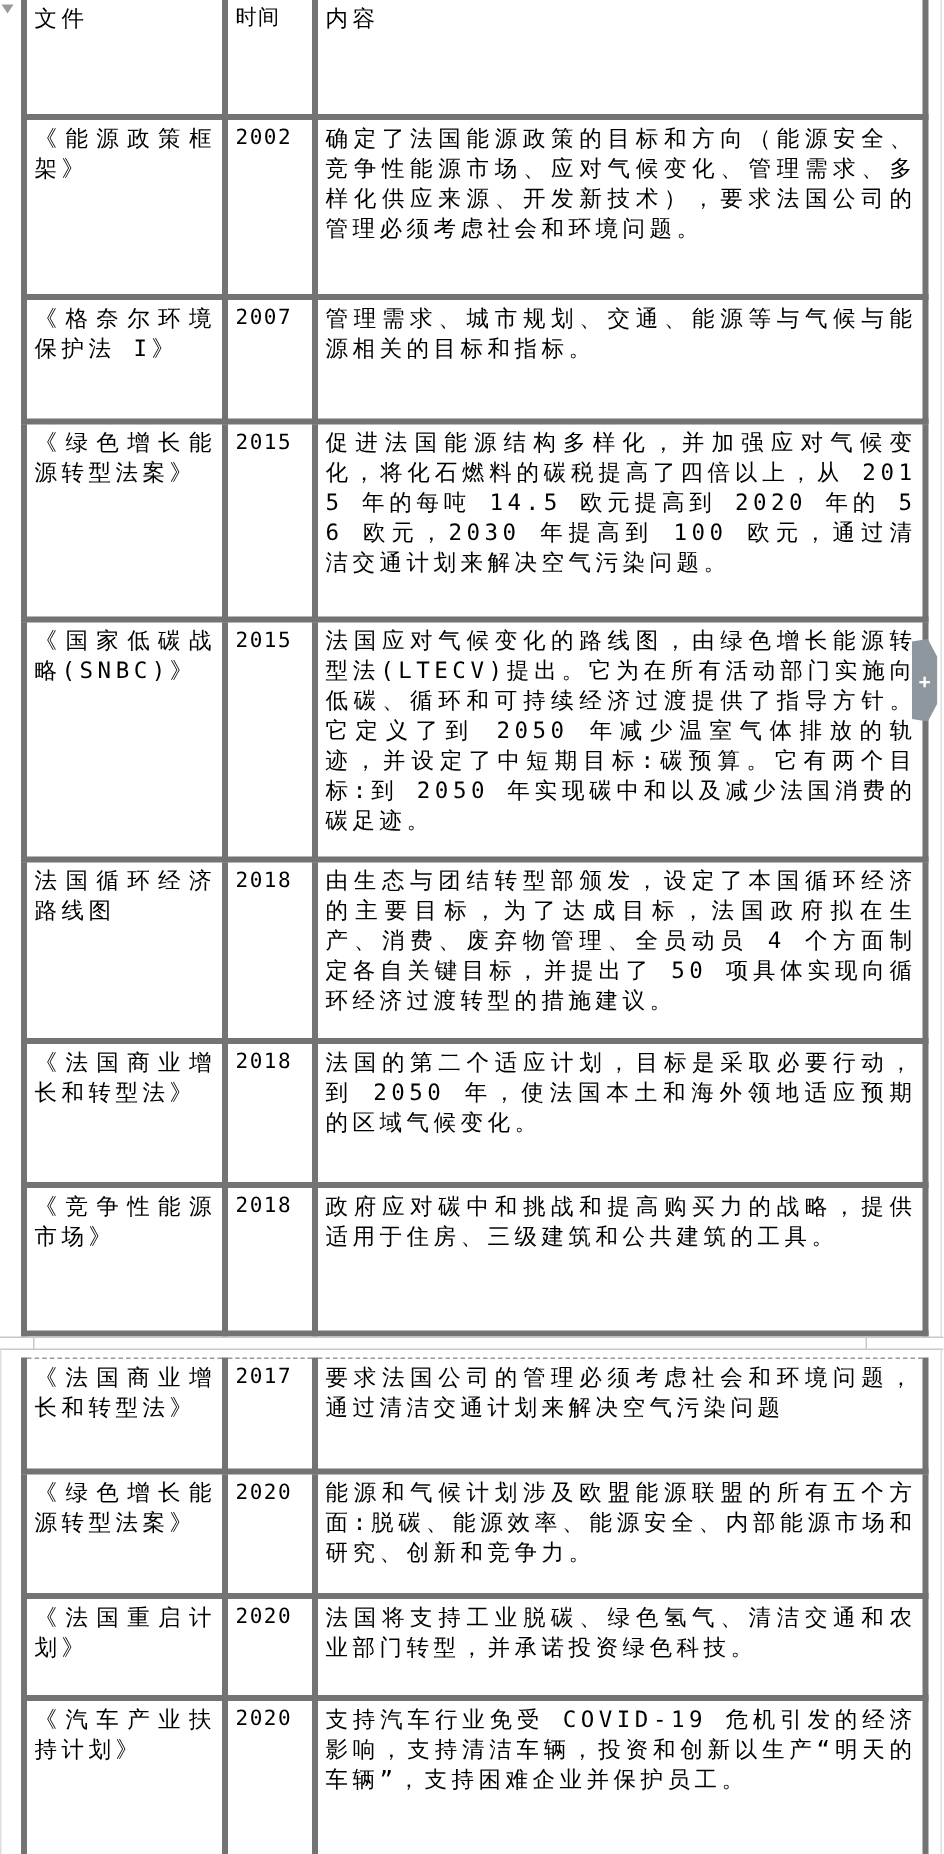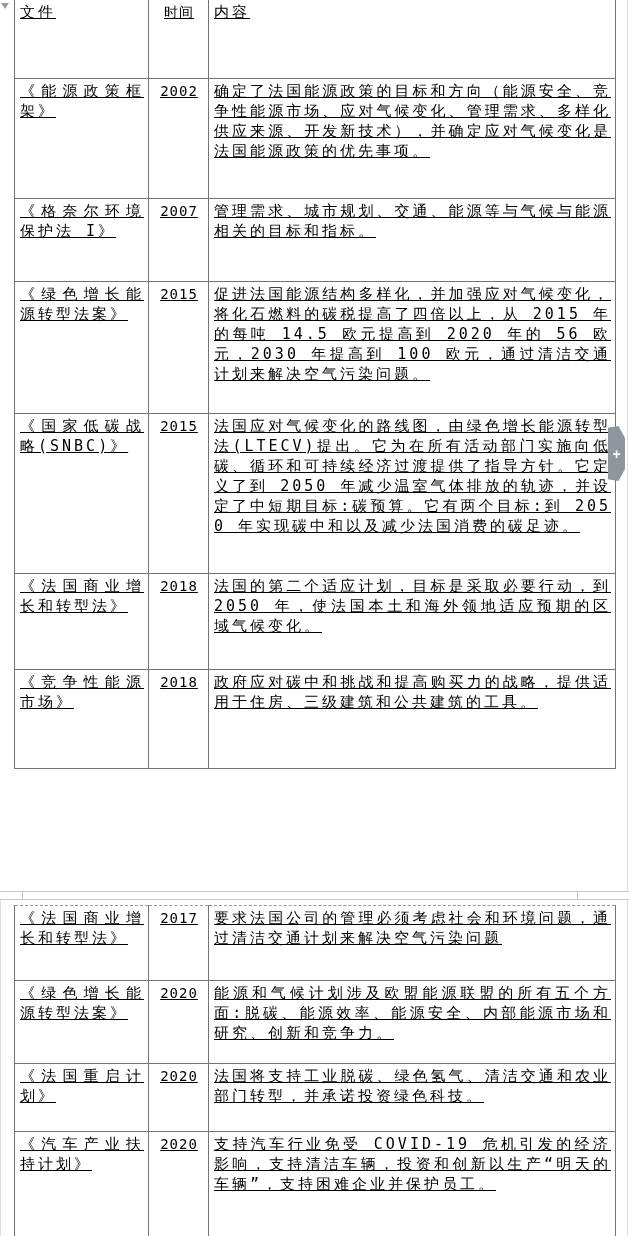--- a/index.html
+++ b/index.html
@@ -13,34 +13,33 @@
   }
   
   .doc-table{
     position:absolute;
     left:14px;
     width:601px;
     border-collapse:collapse;
     table-layout:fixed;
     font-size:15px;
     line-height:20px;
-    text-decoration:underline;
   }
   .doc-table td{
-    border:1px solid #737373;
+    border:4px solid #737373;
     vertical-align:top;
     padding:2px 4px 0 5px;
     text-align:justify;
     letter-spacing:3px;
     word-break:break-all;
     overflow:hidden;
   }
   .doc-table td.year-cell{
     letter-spacing:1px;
-    text-align:center;
+    text-align:left;
     font-size:14px;
   }
   
   #table-page1{top:0;}
   #table-page1 tr:first-child td{border-top:none;}
   
   #table-page2{top:905px;}
   #table-page2 tr:first-child td{border-top:1px dashed #9a9a9a;margin-left:48px;}
   
   .pb-line{position:absolute;left:0;width:629px;height:1px;background:#c8c8c8;}
@@ -79,36 +78,41 @@
     </colgroup>
   <tbody>
       <tr style="height:78px">
     <td>文件</td>
     <td class="year-cell">时间</td>
     <td>内容</td>
   </tr>
   <tr style="height:120px">
     <td>《能源政策框架》</td>
     <td class="year-cell">2002</td>
-    <td>确定了法国能源政策的目标和方向（能源安全、竞争性能源市场、应对气候变化、管理需求、多样化供应来源、开发新技术），并确定应对气候变化是法国能源政策的优先事项。</td>
+    <td>确定了法国能源政策的目标和方向（能源安全、竞争性能源市场、应对气候变化、管理需求、多样化供应来源、开发新技术），要求法国公司的管理必须考虑社会和环境问题。</td>
   </tr>
   <tr style="height:83px">
     <td>《格奈尔环境保护法 I》</td>
     <td class="year-cell">2007</td>
     <td>管理需求、城市规划、交通、能源等与气候与能源相关的目标和指标。</td>
   </tr>
   <tr style="height:132px">
     <td>《绿色增长能源转型法案》</td>
     <td class="year-cell">2015</td>
     <td>促进法国能源结构多样化，并加强应对气候变化，将化石燃料的碳税提高了四倍以上，从 2015 年的每吨 14.5 欧元提高到 2020 年的 56 欧元，2030 年提高到 100 欧元，通过清洁交通计划来解决空气污染问题。</td>
   </tr>
   <tr style="height:160px">
     <td>《国家低碳战略(SNBC)》</td>
     <td class="year-cell">2015</td>
     <td>法国应对气候变化的路线图，由绿色增长能源转型法(LTECV)提出。它为在所有活动部门实施向低碳、循环和可持续经济过渡提供了指导方针。它定义了到 2050 年减少温室气体排放的轨迹，并设定了中短期目标:碳预算。它有两个目标:到 2050 年实现碳中和以及减少法国消费的碳足迹。</td>
+  </tr>
+  <tr style="height:121px">
+    <td>法国循环经济路线图</td>
+    <td class="year-cell">2018</td>
+    <td>由生态与团结转型部颁发，设定了本国循环经济的主要目标，为了达成目标，法国政府拟在生产、消费、废弃物管理、全员动员 4 个方面制定各自关键目标，并提出了 50 项具体实现向循环经济过渡转型的措施建议。</td>
   </tr>
   <tr style="height:96px">
     <td>《法国商业增长和转型法》</td>
     <td class="year-cell">2018</td>
     <td>法国的第二个适应计划，目标是采取必要行动，到 2050 年，使法国本土和海外领地适应预期的区域气候变化。</td>
   </tr>
   <tr style="height:99px">
     <td>《竞争性能源市场》</td>
     <td class="year-cell">2018</td>
     <td>政府应对碳中和挑战和提高购买力的战略，提供适用于住房、三级建筑和公共建筑的工具。</td>

